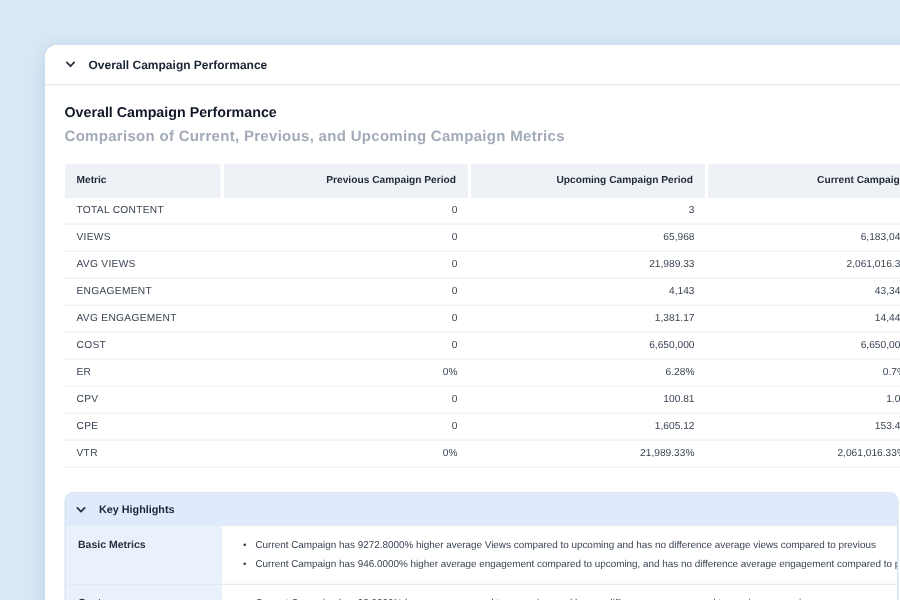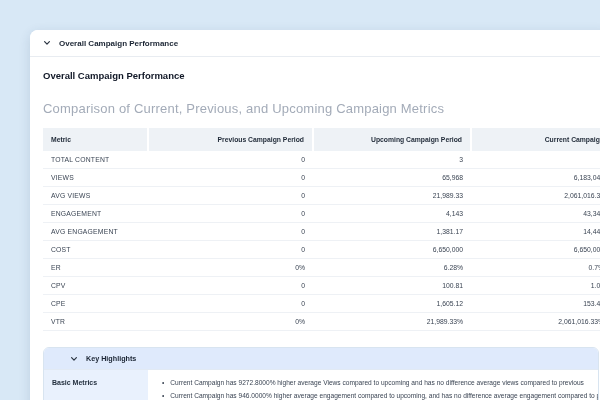--- a/index.html
+++ b/index.html
@@ -17,21 +17,21 @@
   }
   .collapse-bar {
     display:flex; align-items:center; gap:8px;
     height:26px; padding:0 13px;
     border-bottom:1px solid #e8ecf1; background:#ffffff;
     cursor:pointer;
   }
   .collapse-bar .bar-label { font-size:8px; font-weight:bold; color:#1a2433; }
   .content { padding:13px 13px 0 13px; }
   .title { font-size:9.5px; font-weight:bold; color:#111827; }
-  .subtitle { font-size:13px; color:#a3abb8; margin-top:20px; letter-spacing:.2px; }
+  .subtitle { font-size:10px; color:#a3abb8; margin-top:5px; letter-spacing:.2px;font-weight:bold; }
 
   table { width:100%; border-collapse:collapse; margin-top:12px; table-layout:fixed; }
   col.c-metric { width:105px; }
   col.c-prev   { width:165px; }
   col.c-up     { width:158px; }
   col.c-cur    { width:141px; }
   th {
     background:#eef2f6; font-size:6.8px; font-weight:bold; color:#1f2937;
     padding:8px 8px; text-align:right; border-left:2px solid #ffffff;
     white-space:nowrap; overflow:hidden;
@@ -42,21 +42,21 @@
     border-bottom:1px solid #eef1f5; white-space:nowrap; overflow:hidden;
   }
   td:first-child { text-align:left; letter-spacing:.2px; }
 
   .hl {
     margin-top:16px; border:1px solid #d8e4f0; border-radius:6px;
     overflow:hidden; background:#ffffff;
   }
   .hl-header {
     display:flex; align-items:center; gap:8px;
-    background:#dfeafc; padding:6px 26px;
+    background:#dfeafc; padding:6px 6px;
     font-size:7.2px; font-weight:bold; color:#1a2433; cursor:pointer;
   }
   .hl-row { display:flex; border-top:1px solid #e2eaf4; }
   .hl-label {
     flex:0 0 88px; background:#e9f1fd; padding:9px 8px;
     font-size:7px; font-weight:bold; color:#24303f;
   }
   .hl-body { flex:1; min-width:0; background:#ffffff; padding:6px 0 6px 14px; }
   ul.bullets { margin:0; padding:0; list-style:none; }
   ul.bullets li {

